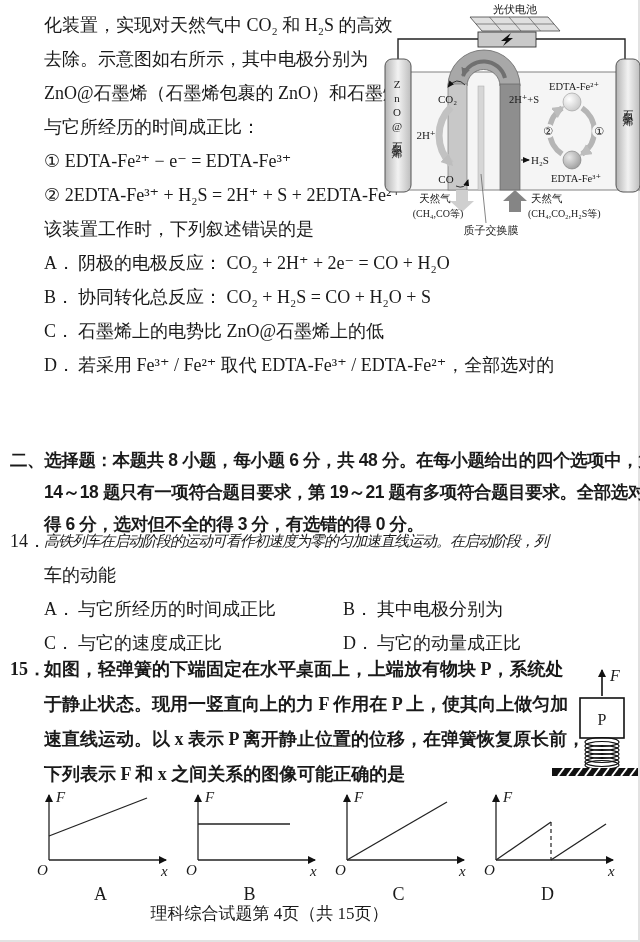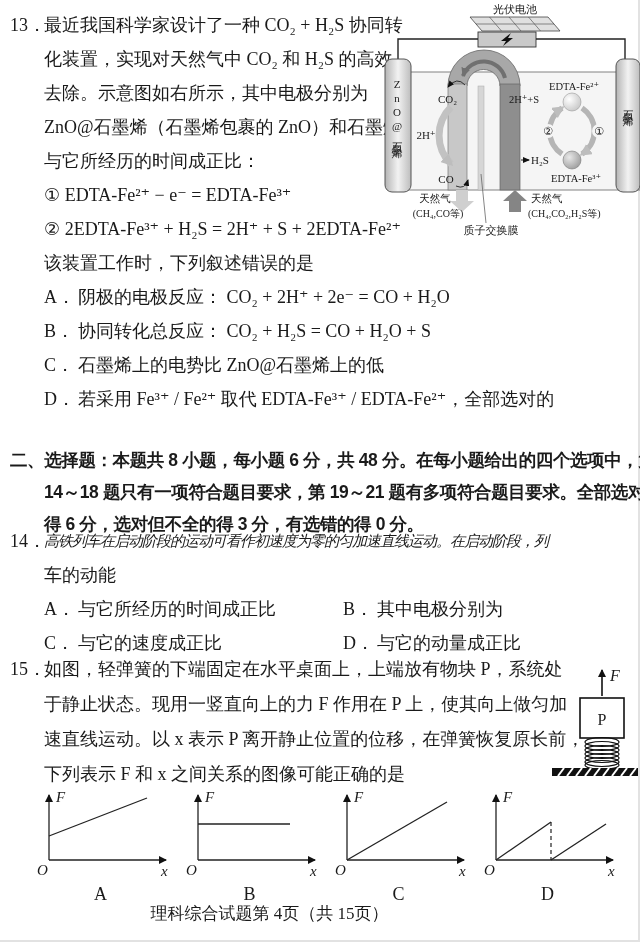--- a/index.html
+++ b/index.html
@@ -16,43 +16,39 @@
   .sec2{position:absolute;left:10px;top:444px;width:624px;
         font-family:"Liberation Sans","DejaVu Sans",sans-serif;font-weight:bold;
         font-size:17.5px;letter-spacing:-0.4px;}
   .sec2 .line{line-height:32px;}
   .q14{position:absolute;left:10px;top:524px;}
   .squeeze{letter-spacing:-1px;font-size:15px;font-style:italic;}
   .optrow{position:relative;margin-left:34px;line-height:34px;white-space:nowrap;}
   .optrow .second{position:absolute;left:299px;top:0;}
   .optpair{display:inline-flex;}
   .optpair .lab{width:34px;display:inline-block;}
-  .q15{position:absolute;left:10px;top:652px;}
+  .q15{position:absolute;left:10px;top:652px;font-weight:bold;}
   .q15 .line{line-height:35px;}
   .graphs{position:absolute;left:26px;top:786px;display:flex;}
   .gcell{width:149px;text-align:center;}
   .gcap{font-size:18px;margin-top:-4px;}
   .footer{position:absolute;left:0;top:902px;width:539px;text-align:center;font-size:17px;}
   .device{position:absolute;left:378px;top:2px;}
   .springfig{position:absolute;left:548px;top:660px;}
   .vlabel{position:absolute;writing-mode:vertical-rl;text-orientation:upright;
           font-size:11px;line-height:1;letter-spacing:2px;color:#222;}
   svg text{font-family:"Liberation Serif","DejaVu Serif","DejaVu Sans",serif;fill:#1a1a1a;}
   svg .it{font-style:italic;}
 </style>
 </head>
 <body>
 
 <div class="page">
 
   <div class="q13">
-    <div class="line hang">
-      <span class="num">13．</span>
-      <span>最近我国科学家设计了一种 CO₂ + H₂S 协同转</span>
-    </div>
     <div class="line ind">化装置，实现对天然气中 CO₂ 和 H₂S 的高效</div>
     <div class="line ind">去除。示意图如右所示，其中电极分别为</div>
     <div class="line ind">ZnO@石墨烯（石墨烯包裹的 ZnO）和石墨烯，</div>
     <div class="line ind">与它所经历的时间成正比：</div>
     <div class="line ind">①  EDTA-Fe²⁺ − e⁻ = EDTA-Fe³⁺</div>
     <div class="line ind">②  2EDTA-Fe³⁺ + H₂S = 2H⁺ + S + 2EDTA-Fe²⁺</div>
     <div class="line ind">该装置工作时，下列叙述错误的是</div>
     <div class="line opt">
       <span class="lab">A．</span>
       <span>阴极的电极反应：  CO₂ + 2H⁺ + 2e⁻ = CO + H₂O</span>

